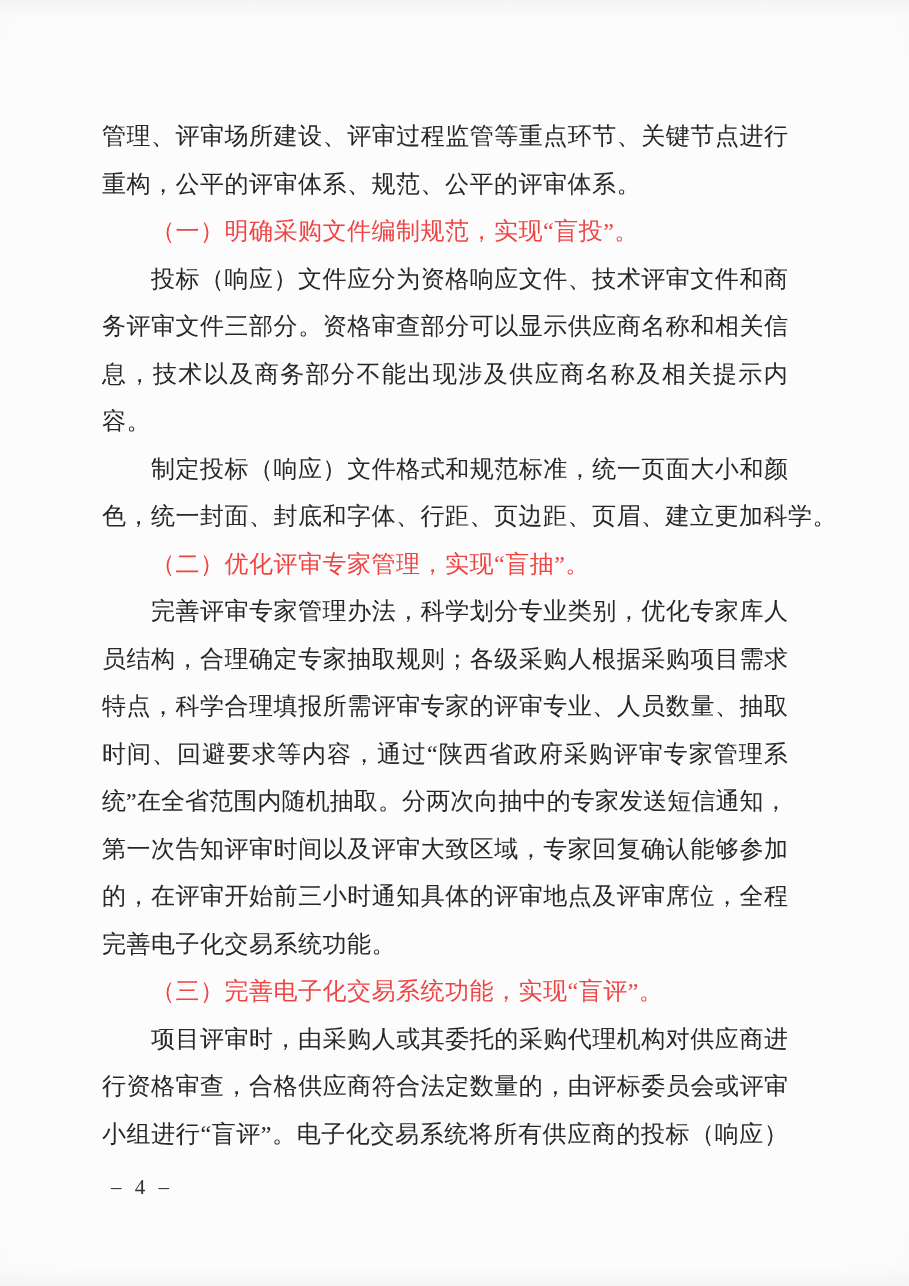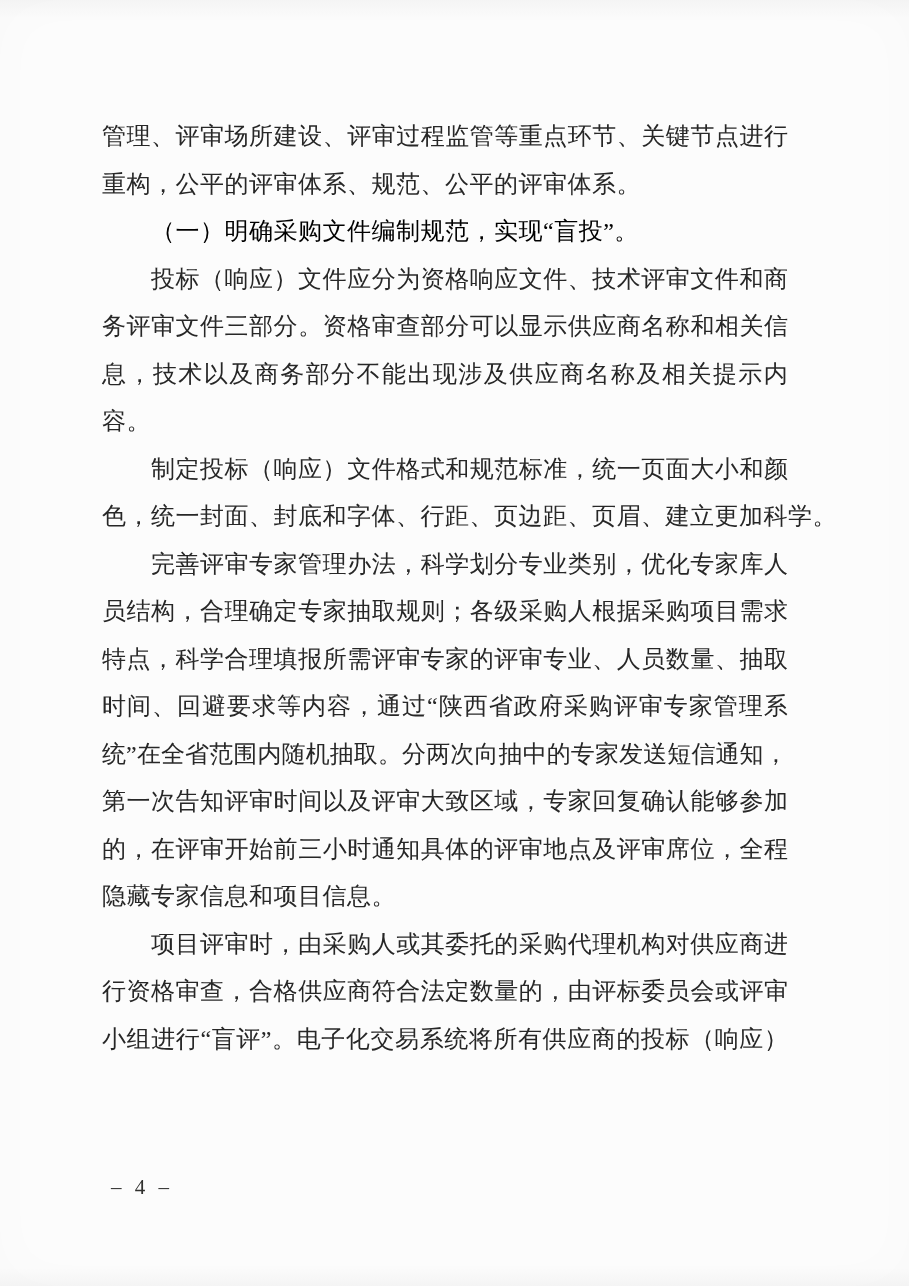--- a/index.html
+++ b/index.html
@@ -48,21 +48,21 @@
   .line.justify {
     display: flex;
     justify-content: space-between;
     align-items: center;
     letter-spacing: 0;
   }
   .line.justify span { display: inline-block; }
   .line.indent.justify { padding-left: 49px; box-sizing: border-box; }
   .line.indent:not(.justify) { text-indent: 49px; }
   .line.heading {
-    color: #000000;
+    color: #ef4444;
     
     font-weight: 500;
   }
   .page-number {
     position: absolute;
     left: 111px;
     top: 1171px;
     height: 32px;
     line-height: 32px;
     font-size: 21px;
@@ -219,20 +219,21 @@
         <span>统</span>
         <span>一</span>
         <span>页</span>
         <span>面</span>
         <span>大</span>
         <span>小</span>
         <span>和</span>
         <span>颜</span>
       </div>
       <div class="line">色，统一封面、封底和字体、行距、页边距、页眉、建立更加科学。</div>
+      <div class="line indent heading">（二）优化评审专家管理，实现“盲抽”。</div>
       <div class="line justify indent">
         <span>完</span>
         <span>善</span>
         <span>评</span>
         <span>审</span>
         <span>专</span>
         <span>家</span>
         <span>管</span>
         <span>理</span>
         <span>办</span>
@@ -428,21 +429,22 @@
         <span>点</span>
         <span>及</span>
         <span>评</span>
         <span>审</span>
         <span>席</span>
         <span>位</span>
         <span>，</span>
         <span>全</span>
         <span>程</span>
       </div>
-      <div class="line">隐藏专家信息和项目信息。</div>
+      <div class="line">完善电子化交易系统功能。</div>
+      <div class="line indent heading">（三）完善电子化交易系统功能，实现“盲评”。</div>
       <div class="line justify indent">
         <span>项</span>
         <span>目</span>
         <span>评</span>
         <span>审</span>
         <span>时</span>
         <span>，</span>
         <span>由</span>
         <span>采</span>
         <span>购</span>

